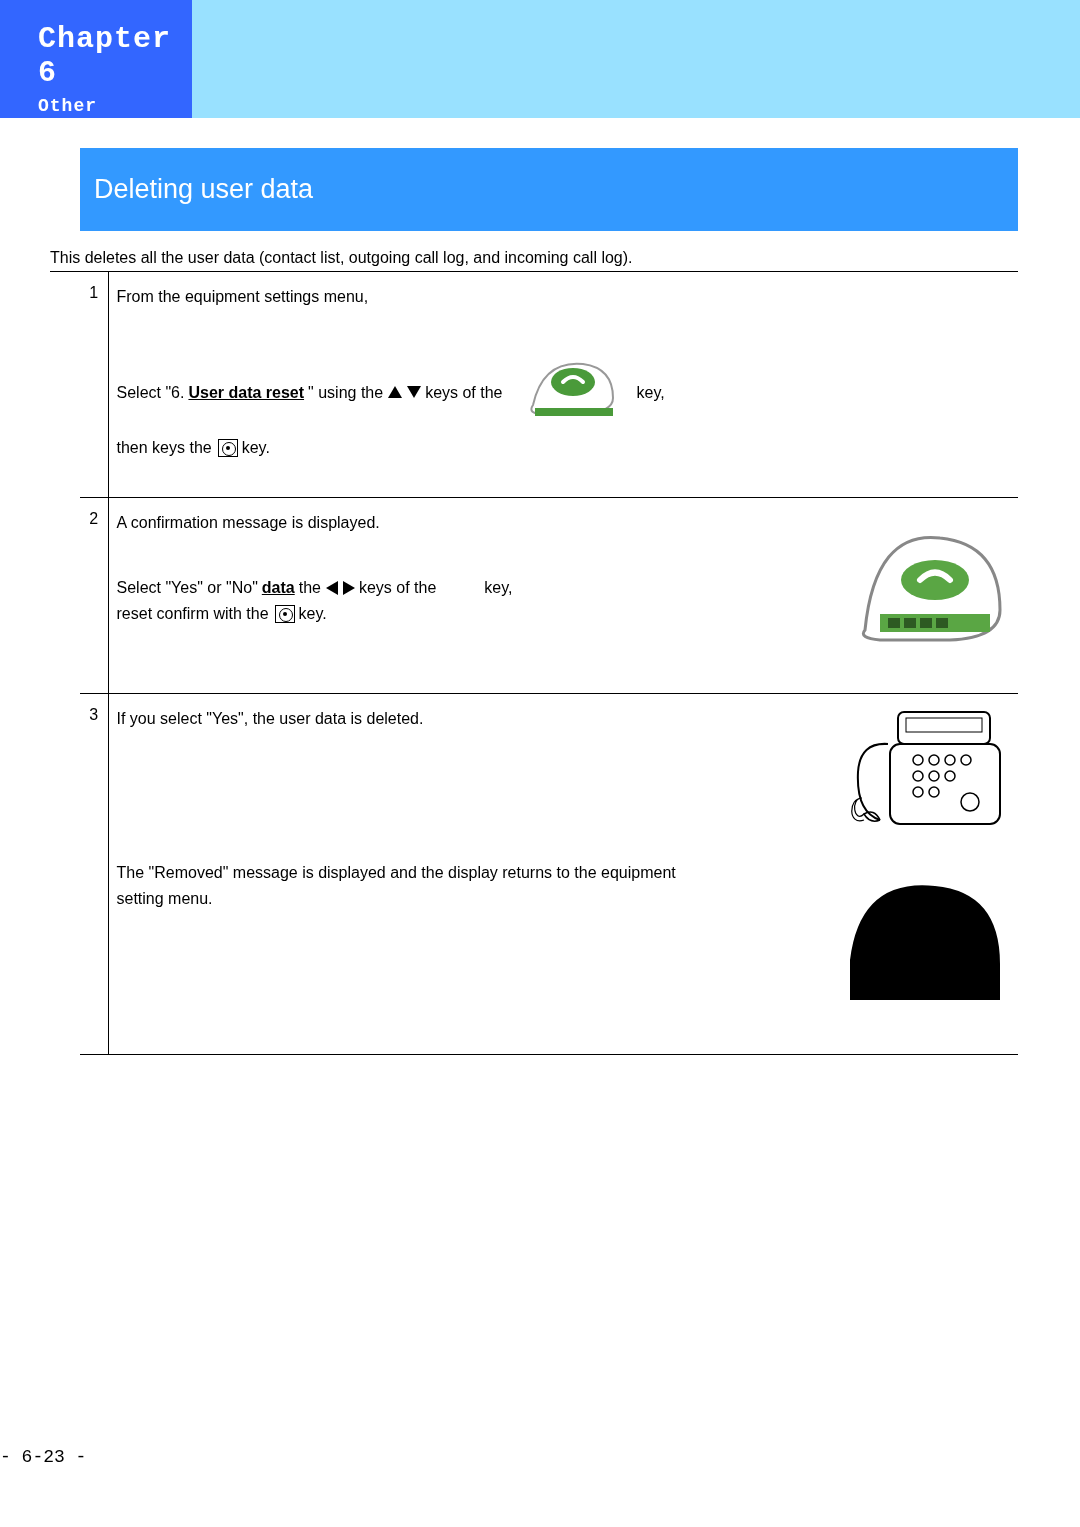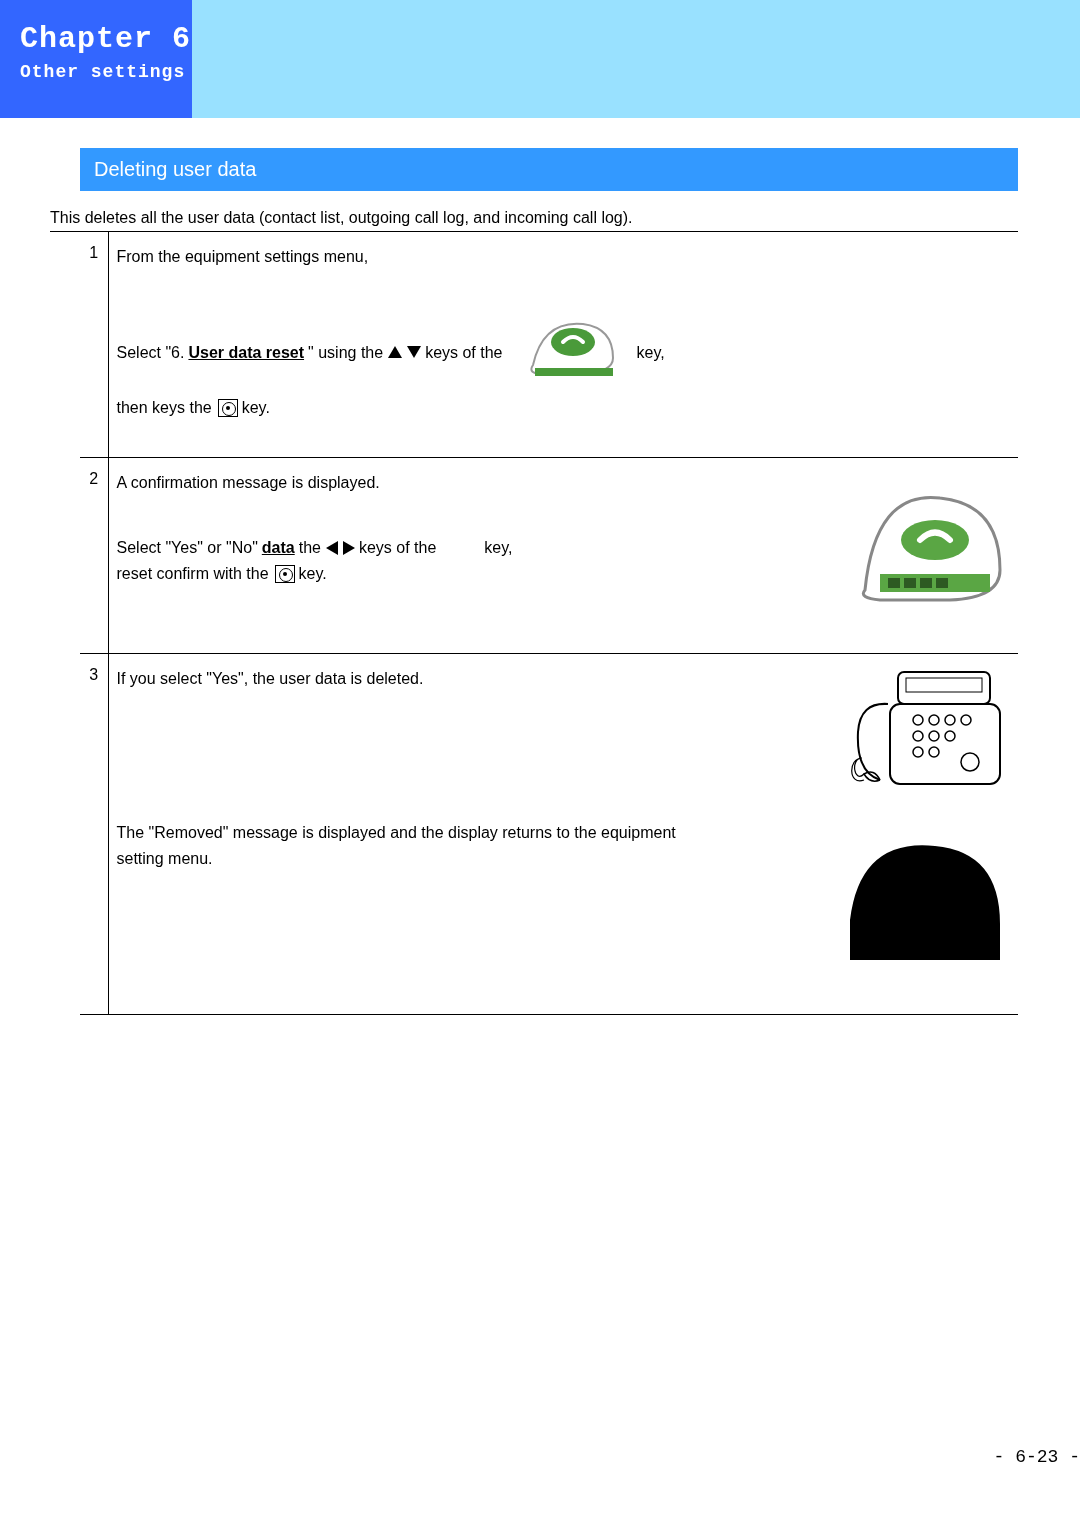--- a/index.html
+++ b/index.html
@@ -16,21 +16,21 @@
     height: 118px;
     background: #99e1ff;
   }
   .chapter-box {
     position: absolute;
     left: 0; top: 0;
     width: 192px;
     height: 118px;
     background: #3366ff;
     color: #fff;
-    padding: 22px 0 0 20px;
+    padding: 22px 0 0 38px;
   }
   .chapter-title {
     font-family: "Courier New", monospace;
     font-size: 30px;
     font-weight: bold;
     letter-spacing: 1px;
   }
   .chapter-sub {
     font-family: "Courier New", monospace;
     font-size: 18px;
@@ -42,22 +42,22 @@
     position: absolute;
     left: 208px;
     bottom: 10px;
     font-size: 30px;
     color: #000;
   }
   .subheading-bar {
     margin: 30px 62px 0 80px;
     background: #3399ff;
     color: #fff;
-    font-size: 20px;
-    padding: 10px 14px;
+    font-size: 27px;
+    padding: 26px 14px;
   }
   .intro-text {
     margin: 18px 62px 0 50px;
     font-size: 16px;
     border-bottom: 1px solid #000;
     padding-bottom: 4px;
   }
   table.steps {
     margin: 0 62px 0 80px;
     border-collapse: collapse;
@@ -114,21 +114,21 @@
     margin: 0 6px;
   }
   .side-img {
     float: right;
     margin-left: 20px;
   }
   .footer-page {
     position: absolute;
     bottom: 60px;
     left: 0; right: 0;
-    text-align: right;
+    text-align: left;
     font-family: "Courier New", monospace;
     font-size: 18px;
   }
   .flow { display:flex; flex-wrap:wrap; align-items:center; row-gap:6px;}
   .flow span { margin-right:4px; }
   .underline { text-decoration: underline; font-weight: bold; }
 </style>
 </head>
 <body>
 

